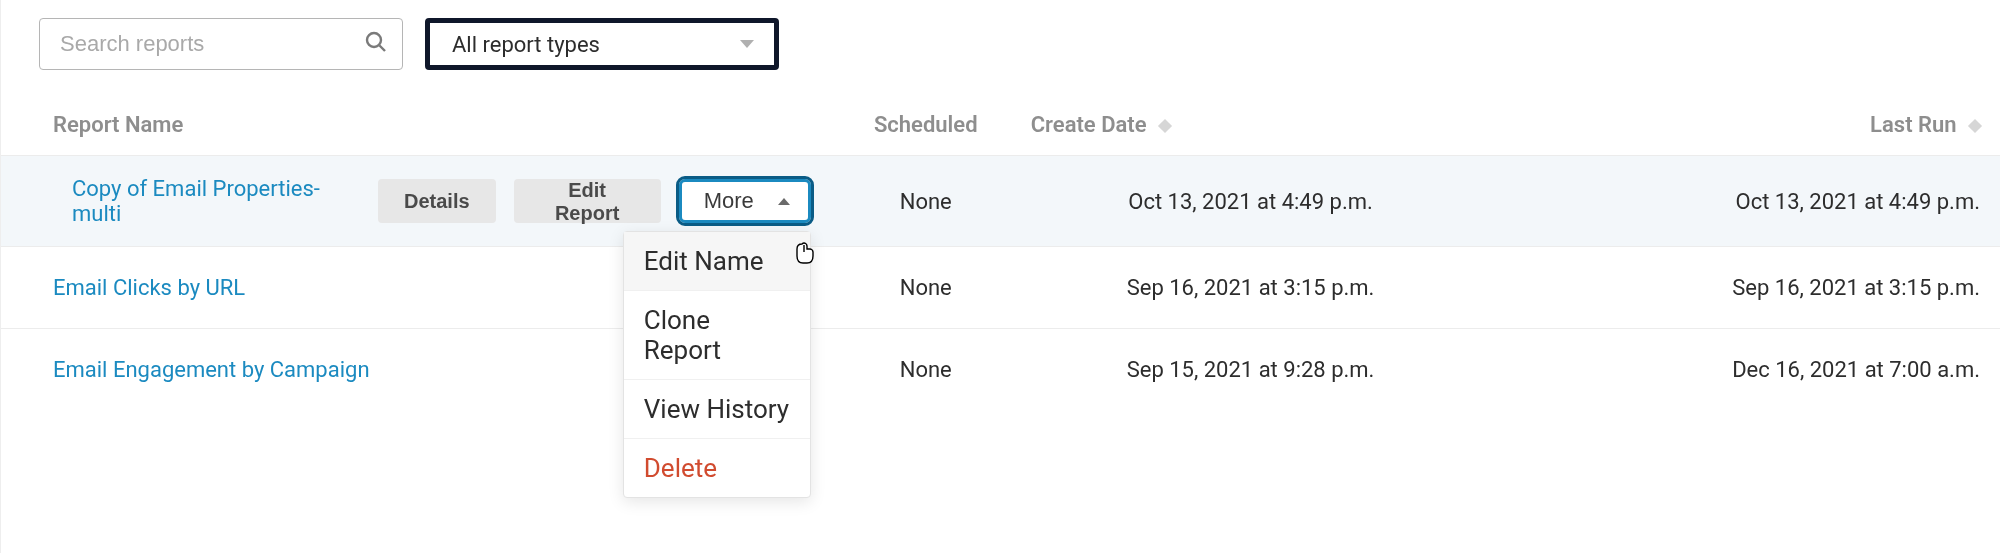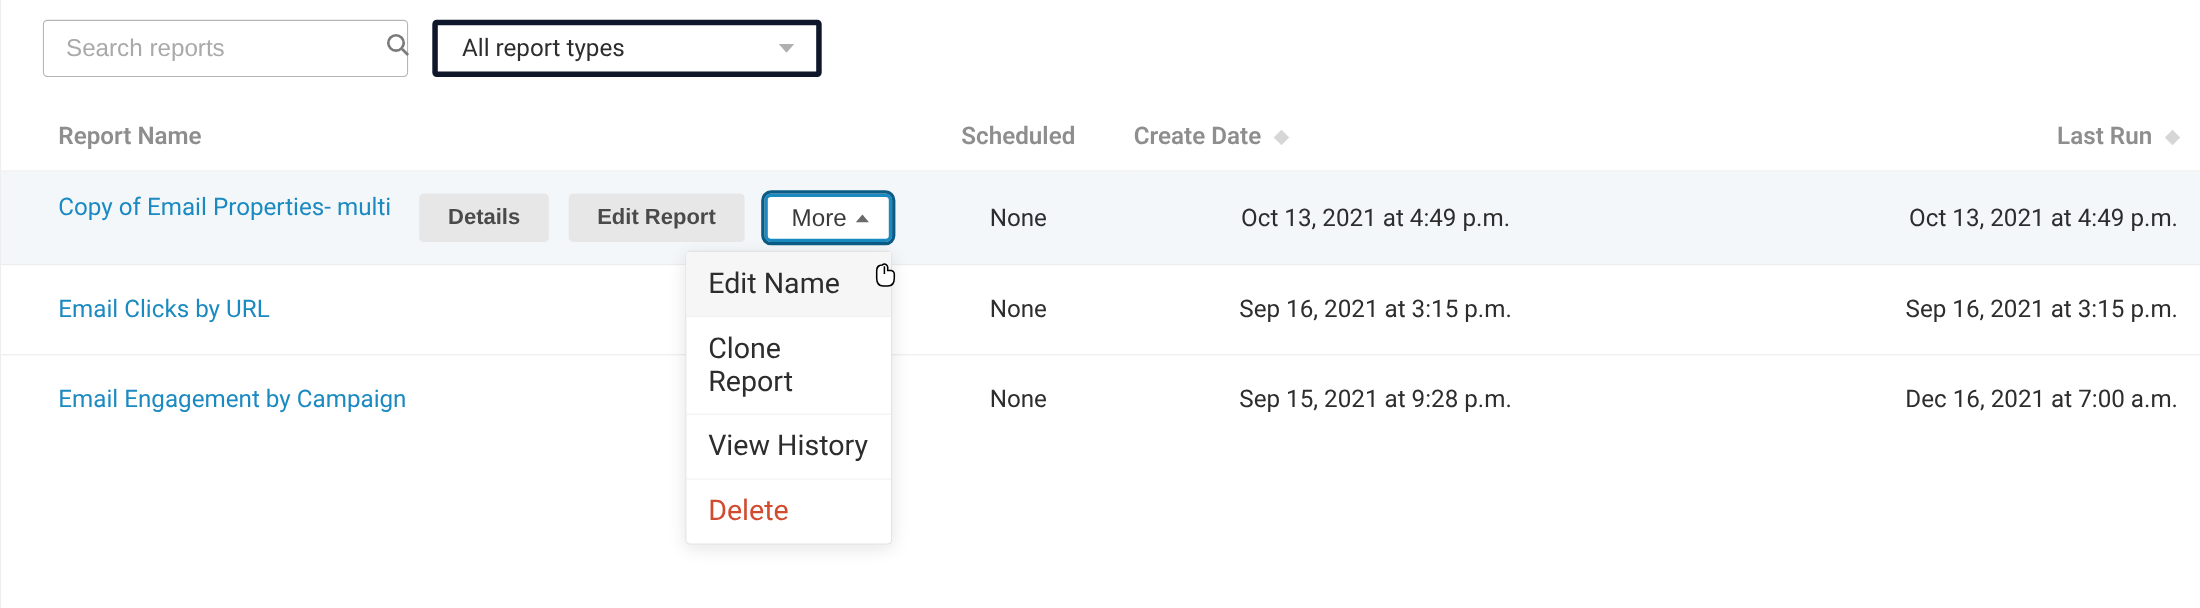--- a/index.html
+++ b/index.html
@@ -22,21 +22,21 @@
     display: flex;
     gap: 22px;
     padding: 0 0 28px 38px;
   }
   .search-wrap {
     display: flex;
     align-items: center;
     border: 1px solid #b5b5b5;
     border-radius: 4px;
     height: 52px;
-    width: 332px;
+    width: 364px;
     padding: 0 14px 0 18px;
   }
   .search-wrap input {
     border: none;
     outline: none;
     font-size: 22px;
     flex: 1;
     color: #333;
     background: transparent;
   }
@@ -117,21 +117,21 @@
     border-radius: 4px;
     font-size: 20px;
     font-weight: 600;
     height: 44px;
     padding: 0 26px;
     cursor: pointer;
   }
   .btn-more {
     display: inline-flex;
     align-items: center;
-    gap: 8px;
+    gap: 24px;
     background: #fff;
     color: #3a3a3a;
     border: 3px solid #1b8ac0;
     outline: 3px solid #0a5c86;
     outline-offset: 0;
     border-radius: 6px;
     height: 44px;
     padding: 0 18px 0 22px;
     font-size: 22px;
     font-weight: 400;
@@ -158,21 +158,21 @@
   }
   .dropdown-item:last-child { border-bottom: none; }
   .dropdown-item.hover { background: #f6f6f6; }
   .dropdown-item.danger { color: #d14b2f; }
   .cursor-ptr {
     position: absolute;
     right: -6px;
     top: 10px;
     pointer-events: none;
   }
-  .name-cell-inner { display: flex; align-items: flex-start; justify-content: space-between; }
+  .name-cell-inner { display: flex; align-items: center; justify-content: space-between; margin-left: 19px; }
 </style>
 </head>
 <body>
 
 <div class="container">
 
   <div class="toolbar">
     <div class="search-wrap">
       <input type="text" placeholder="Search reports" style="">
       <span>

